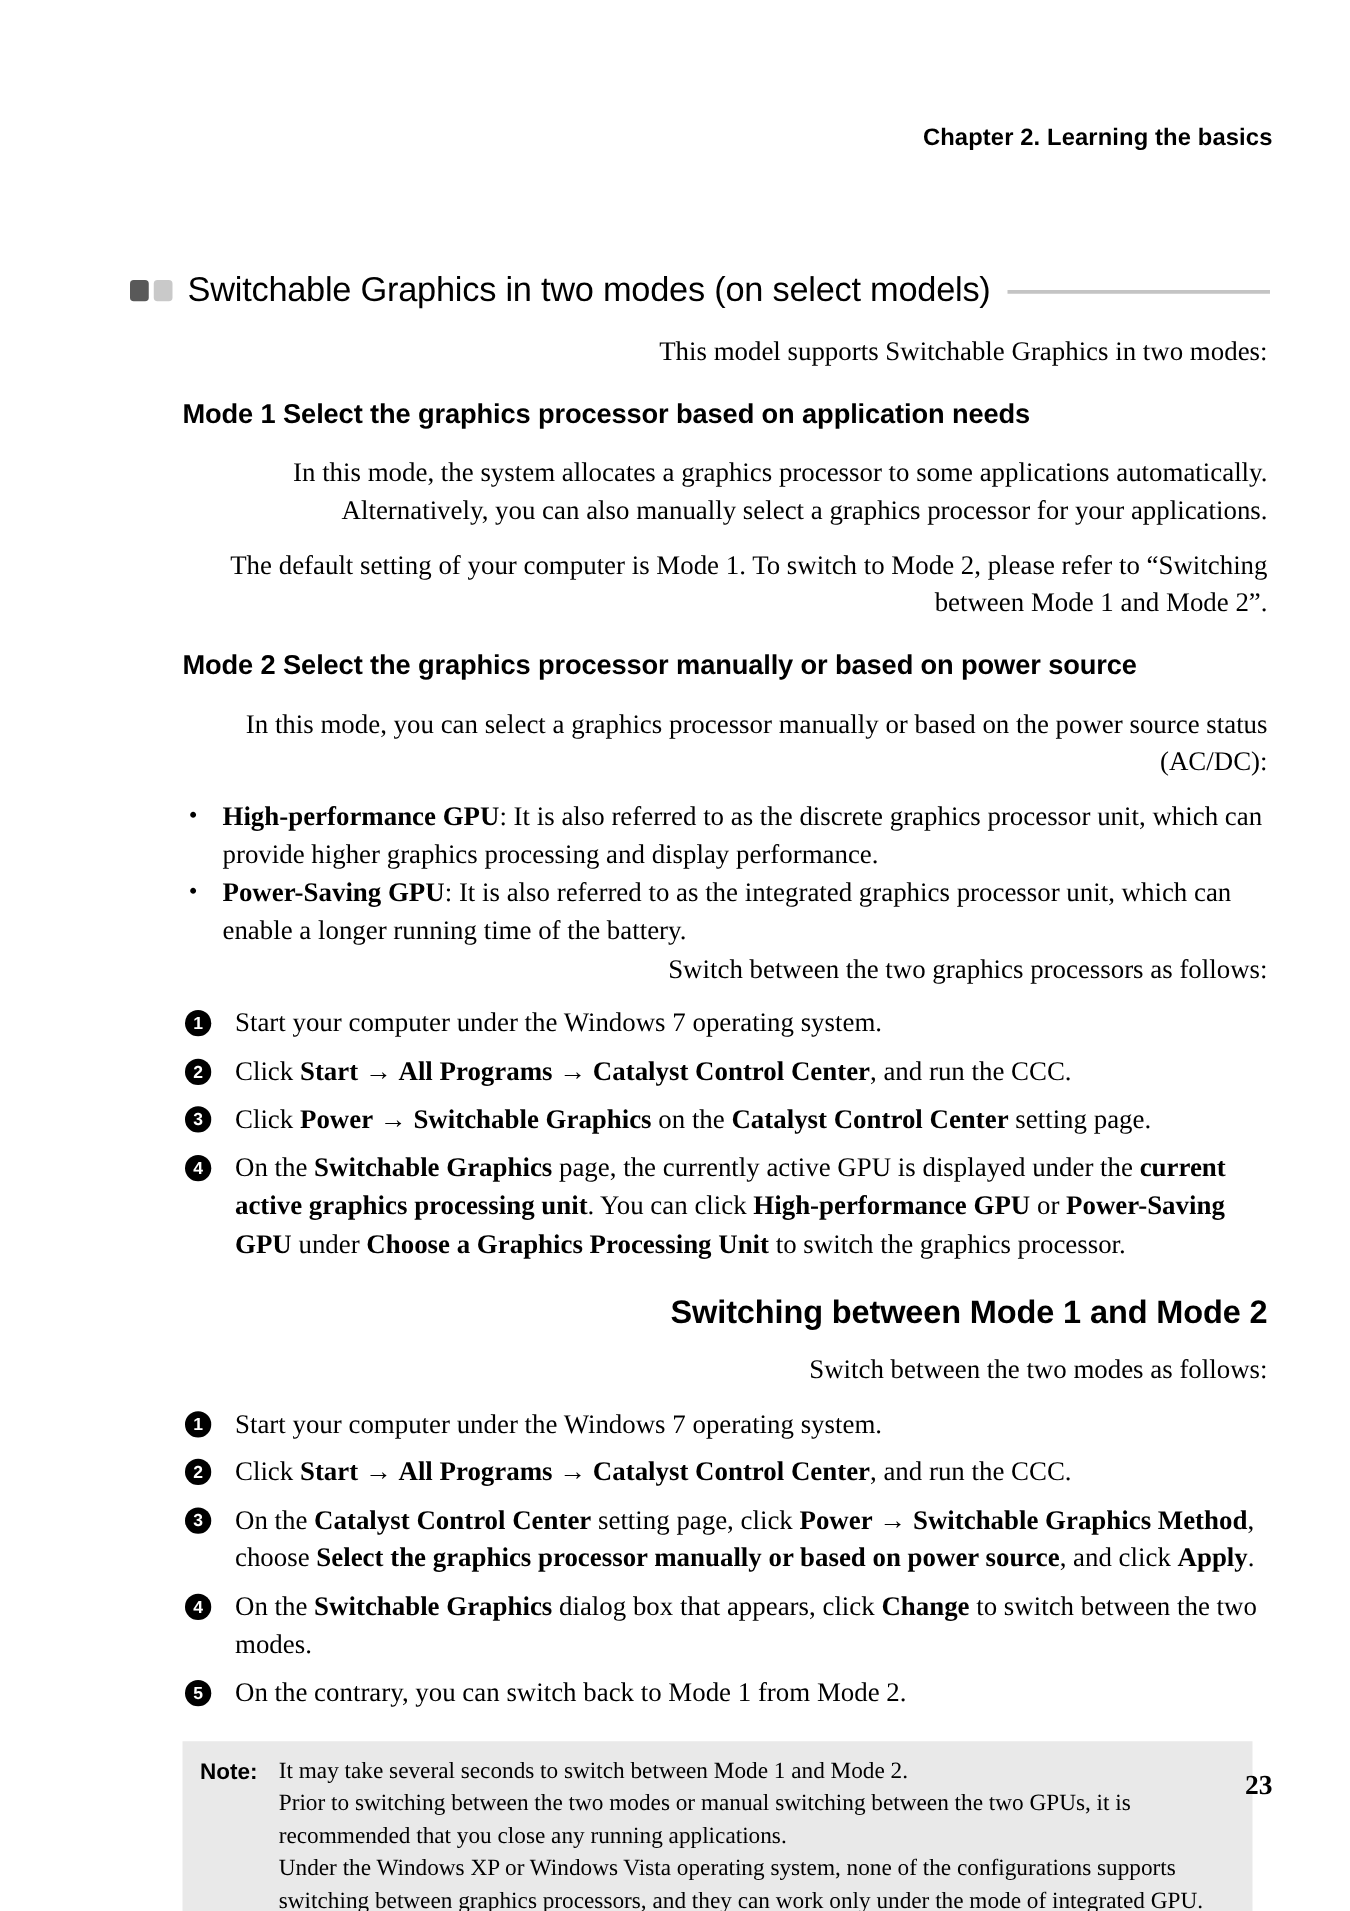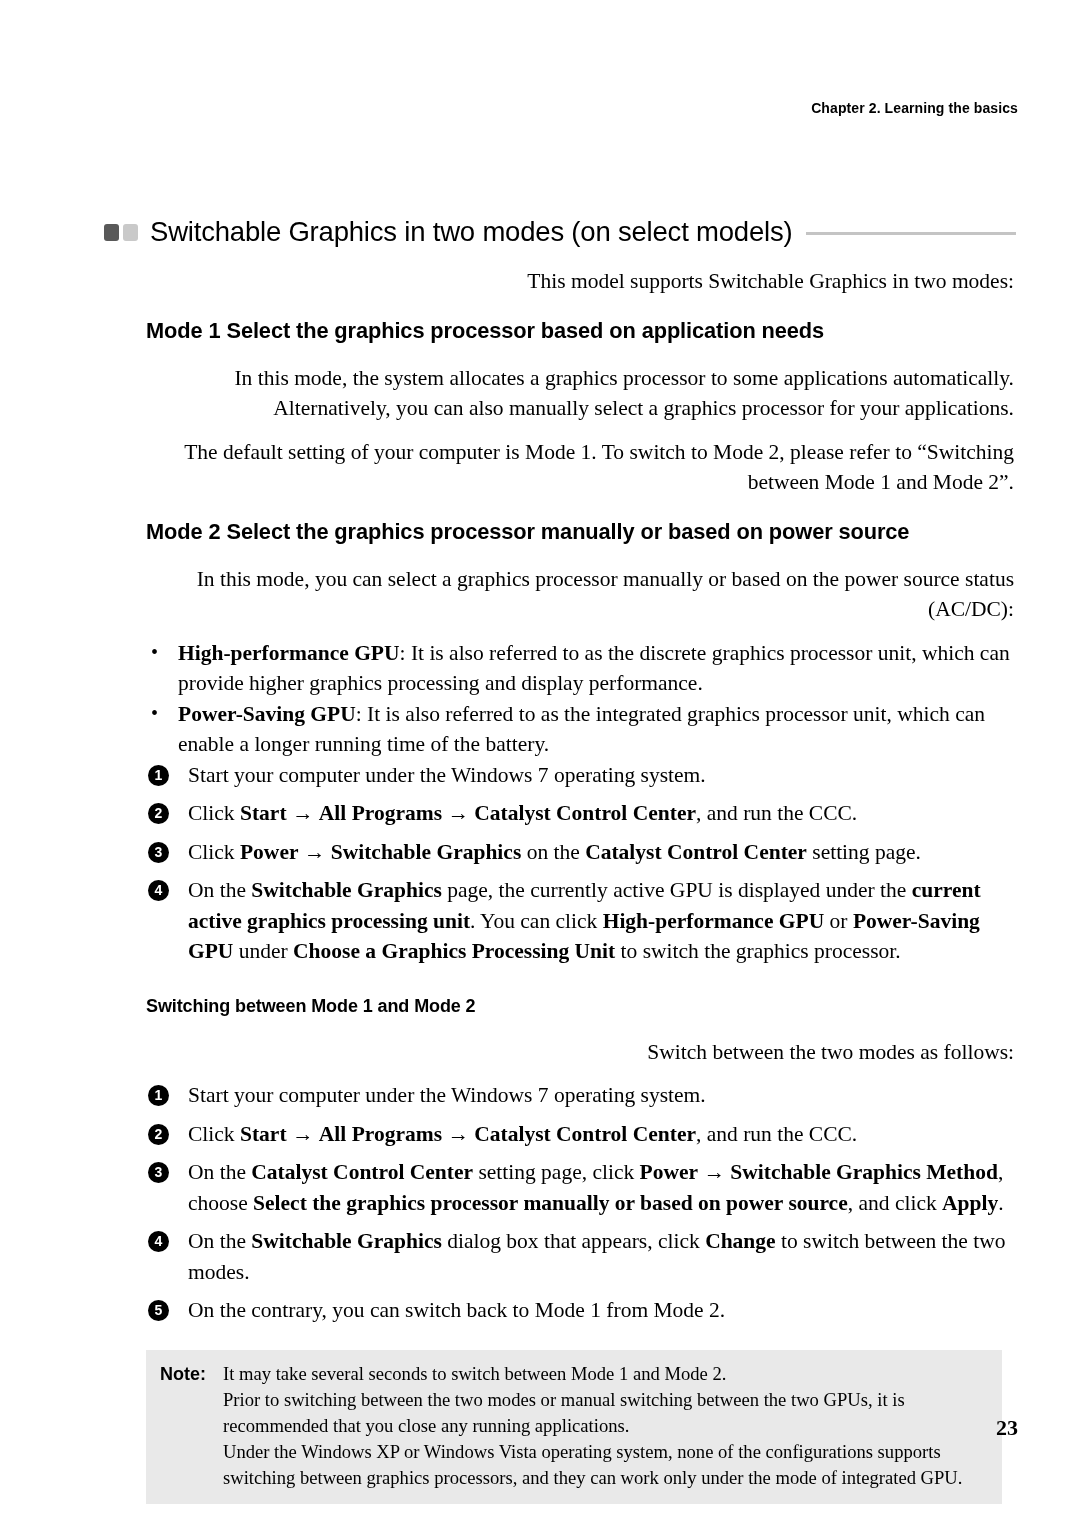--- a/index.html
+++ b/index.html
@@ -22,21 +22,21 @@
     box-sizing: border-box;
   }
 
   
   .running-header {
     position: absolute;
     top: 100px;
     right: 62px;
     font-family: "Liberation Sans", sans-serif;
     font-weight: bold;
-    font-size: 14px;
+    font-size: 19px;
     letter-spacing: 0.1px;
     color: #000;
     white-space: nowrap;
     margin-left: 36px;
   }
 
   
   .content {
     position: absolute;
     top: 216px;
@@ -94,24 +94,25 @@
     font-family: "Liberation Sans", sans-serif;
     font-weight: bold;
     font-size: 21.8px;
     line-height: 28px;
     margin: 20px 0 18px 0;
     letter-spacing: -0.1px;
   }
   h4.sub-head {
     font-family: "Liberation Sans", sans-serif;
     font-weight: bold;
-    font-size: 18px;
+    font-size: 26px;
     line-height: 26px;
     margin: 26px 0 18px 0;
     letter-spacing: -0.1px;
+    text-align: right;
   }
 
   
   ul.dot-list {
     list-style: none;
     margin: 0 0 0 0;
     padding: 0;
   }
   ul.dot-list > li {
     position: relative;
@@ -234,20 +235,21 @@
 
       <h3 class="mode-head">Mode 2  Select the graphics processor manually or based on power source</h3>
 
       <p class="para">In this mode, you can select a graphics processor manually or based on the power source status (AC/DC):</p>
 
       <ul class="dot-list">
           <li><b>High-performance GPU</b><span>: It is also referred to as the discrete graphics processor unit, which can provide higher graphics processing and display performance.</span></li>
           <li><b>Power-Saving GPU</b><span>: It is also referred to as the integrated graphics processor unit, which can enable a longer running time of the battery.</span></li>
         </ul>
 
+      <p class="para" style="margin-top:0;">Switch between the two graphics processors as follows:</p>
 
       <ol class="num-list">
           <li><span class="circ">1</span><span>Start your computer under the Windows 7 operating system.</span></li>
           <li><span class="circ">2</span><span>Click </span><b>Start</b><span> → </span><b>All Programs</b><span> → </span><b>Catalyst Control Center</b><span>, and run the CCC.</span></li>
           <li><span class="circ">3</span><span>Click </span><b>Power</b><span> → </span><b>Switchable Graphics</b><span> on the </span><b>Catalyst Control Center</b><span> setting page.</span></li>
           <li><span class="circ">4</span><span>On the </span><b>Switchable Graphics</b><span> page, the currently active GPU is displayed under the </span><b>current active graphics processing unit</b><span>. You can click </span><b>High-performance GPU</b><span> or </span><b>Power-Saving GPU</b><span> under </span><b>Choose a Graphics Processing Unit</b><span> to switch the graphics processor.</span></li>
         </ol>
 
       <h4 class="sub-head">Switching between Mode 1 and Mode 2</h4>
 

